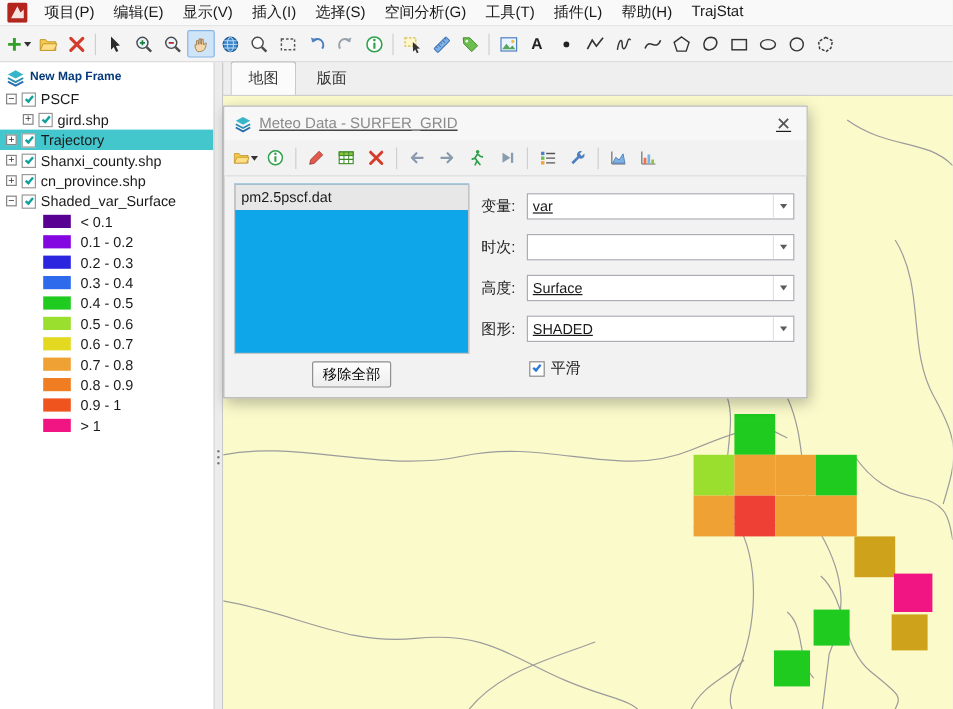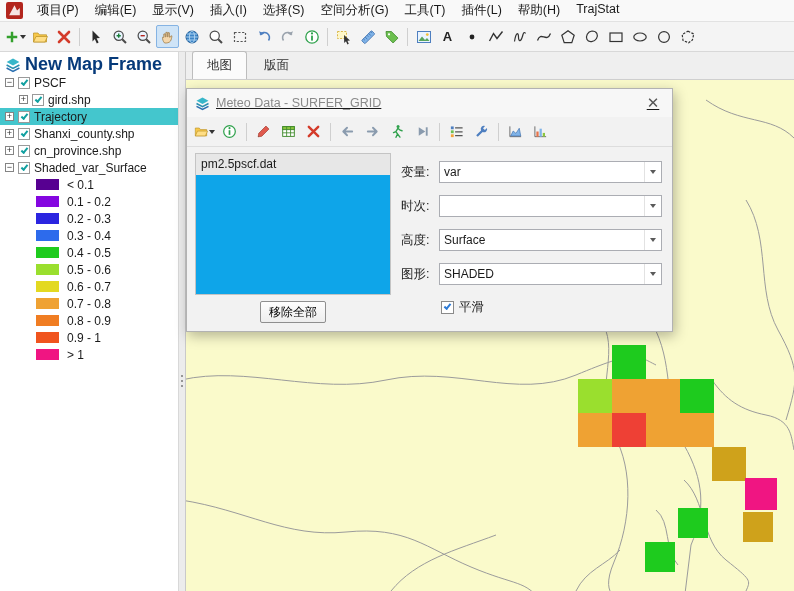--- a/index.html
+++ b/index.html
@@ -21,21 +21,21 @@
   .tsep { width:1px; height:18px; background:#cfcfcf; margin:0 3px; }
   .glyphA { font-weight:bold; font-size:13px; color:#222; }
 
   
   .main { position:absolute; top:52px; left:0; right:0; bottom:0; display:flex; }
 
   
   .toc { width:178px; background:#ffffff; overflow:hidden; padding-top:3px; }
   .toc-row { height:17px; display:flex; align-items:center; padding-left:5px; gap:4px; white-space:nowrap; }
   .toc-row.root { height:19px; }
-  .toc-row.root .lbl { font-weight:bold; font-size:18px; color:#063a7a; }
+  .toc-row.root .lbl { font-weight:bold; font-size:10px; color:#063a7a; }
   .layers-ic { width:16px; height:16px; display:flex; }
   .layers-ic svg { width:16px; height:16px; }
   .expander { width:9px; height:9px; border:1px solid #848484; background:#fff; font-size:9px; line-height:7px; text-align:center; color:#333; flex:0 0 9px; }
   .cb { width:12px; height:12px; border:1px solid #9a9a9a; background:#fff; position:relative; flex:0 0 12px; }
   .cb .tick { position:absolute; left:2px; top:2px; width:7px; height:4px; border-left:2px solid #12a0a0; border-bottom:2px solid #12a0a0; transform:rotate(-50deg); }
   .toc-row.ind1 { padding-left:19px; }
   .toc-row.selected { background:#44c6cd; }
   .lbl { font-size:12px; }
   .legend-row { height:17px; display:flex; align-items:center; }
   .swatch { width:23px; height:11px; margin-left:36px; flex:0 0 23px; }
@@ -68,21 +68,21 @@
   .dlg-body { flex:1; display:flex; padding:6px 10px 8px 8px; gap:10px; }
   .dlg-left { width:196px; display:flex; flex-direction:column; }
   .file-list { flex:1; background:#0ea5e9; border:1px solid #c4c4c4; overflow:hidden; }
   .file-item { height:21px; line-height:21px; padding-left:5px; background:#e7e7e7; font-size:12px; }
   .remove-btn { width:66px; height:22px; margin:6px auto 0; border:1px solid #8f8f8f; border-radius:2px; background:linear-gradient(#fdfdfd,#eeeeee); font-size:12px; font-family:Liberation Sans, sans-serif; }
   .dlg-right { flex:1; display:flex; flex-direction:column; padding-top:2px; }
   .form-row { display:flex; align-items:center; margin-top:12px; }
   .form-row:first-child { margin-top:6px; }
   .f-label { width:38px; font-size:12.5px; color:#222; flex:0 0 38px; }
   .combo { flex:1; height:22px; background:#fff; border:1px solid #abadb3; display:flex; align-items:center; }
-  .combo-val { flex:1; padding-left:4px; font-size:12px; white-space:nowrap; overflow:hidden; }
+  .combo-val { flex:1; padding-left:4px; font-size:12px; white-space:nowrap; overflow:hidden;text-decoration:underline; }
   .combo-arrow { width:17px; height:100%; border-left:1px solid #e2e2e2; display:flex; align-items:center; justify-content:center; }
   .combo-arrow::after { content:""; width:0; height:0; border-left:3.5px solid transparent; border-right:3.5px solid transparent; border-top:4.5px solid #5a5a5a; }
   .smooth-row { display:flex; align-items:center; gap:5px; margin:14px 0 0 40px;font-family:Liberation Serif, serif; }
   .winbox { width:13px; height:13px; border:1px solid #8a8a8a; background:#fff; position:relative; }
   .winbox .wtick { position:absolute; left:2px; top:2px; width:7px; height:4px; border-left:2px solid #2e7bd6; border-bottom:2px solid #2e7bd6; transform:rotate(-50deg); }
   .smooth-lbl { font-size:12.5px; }
 </style>
 </head>
 <body>
 

